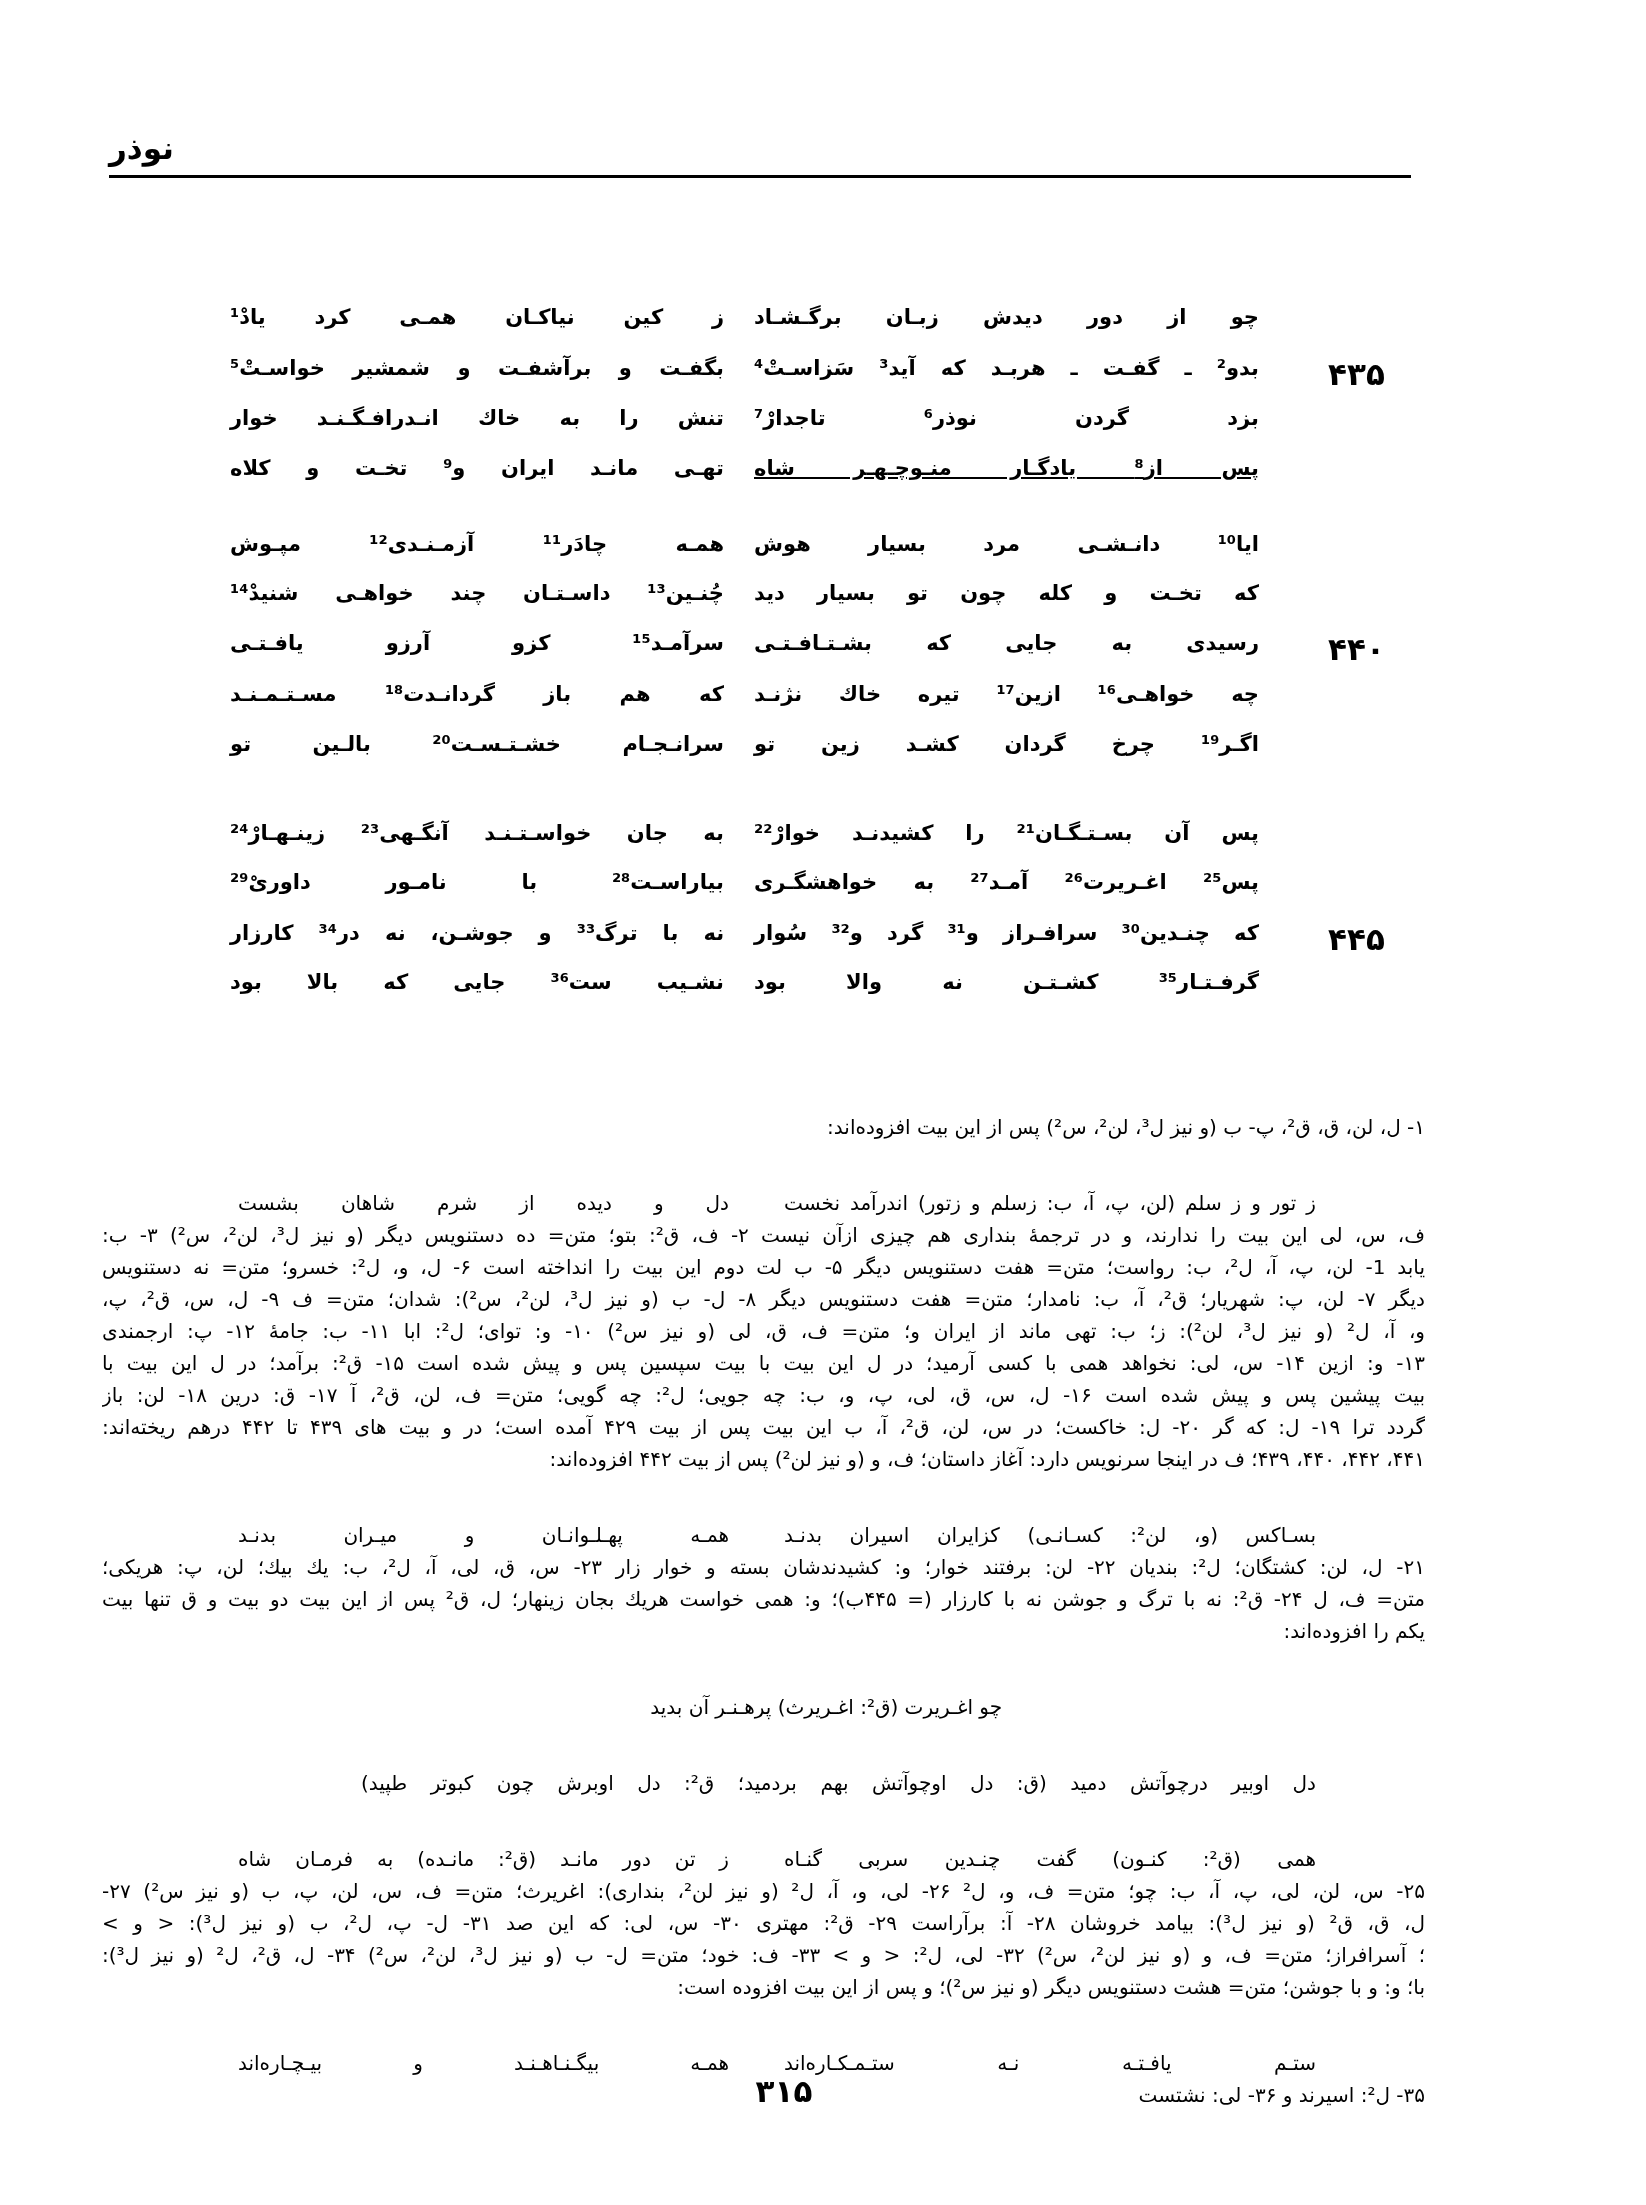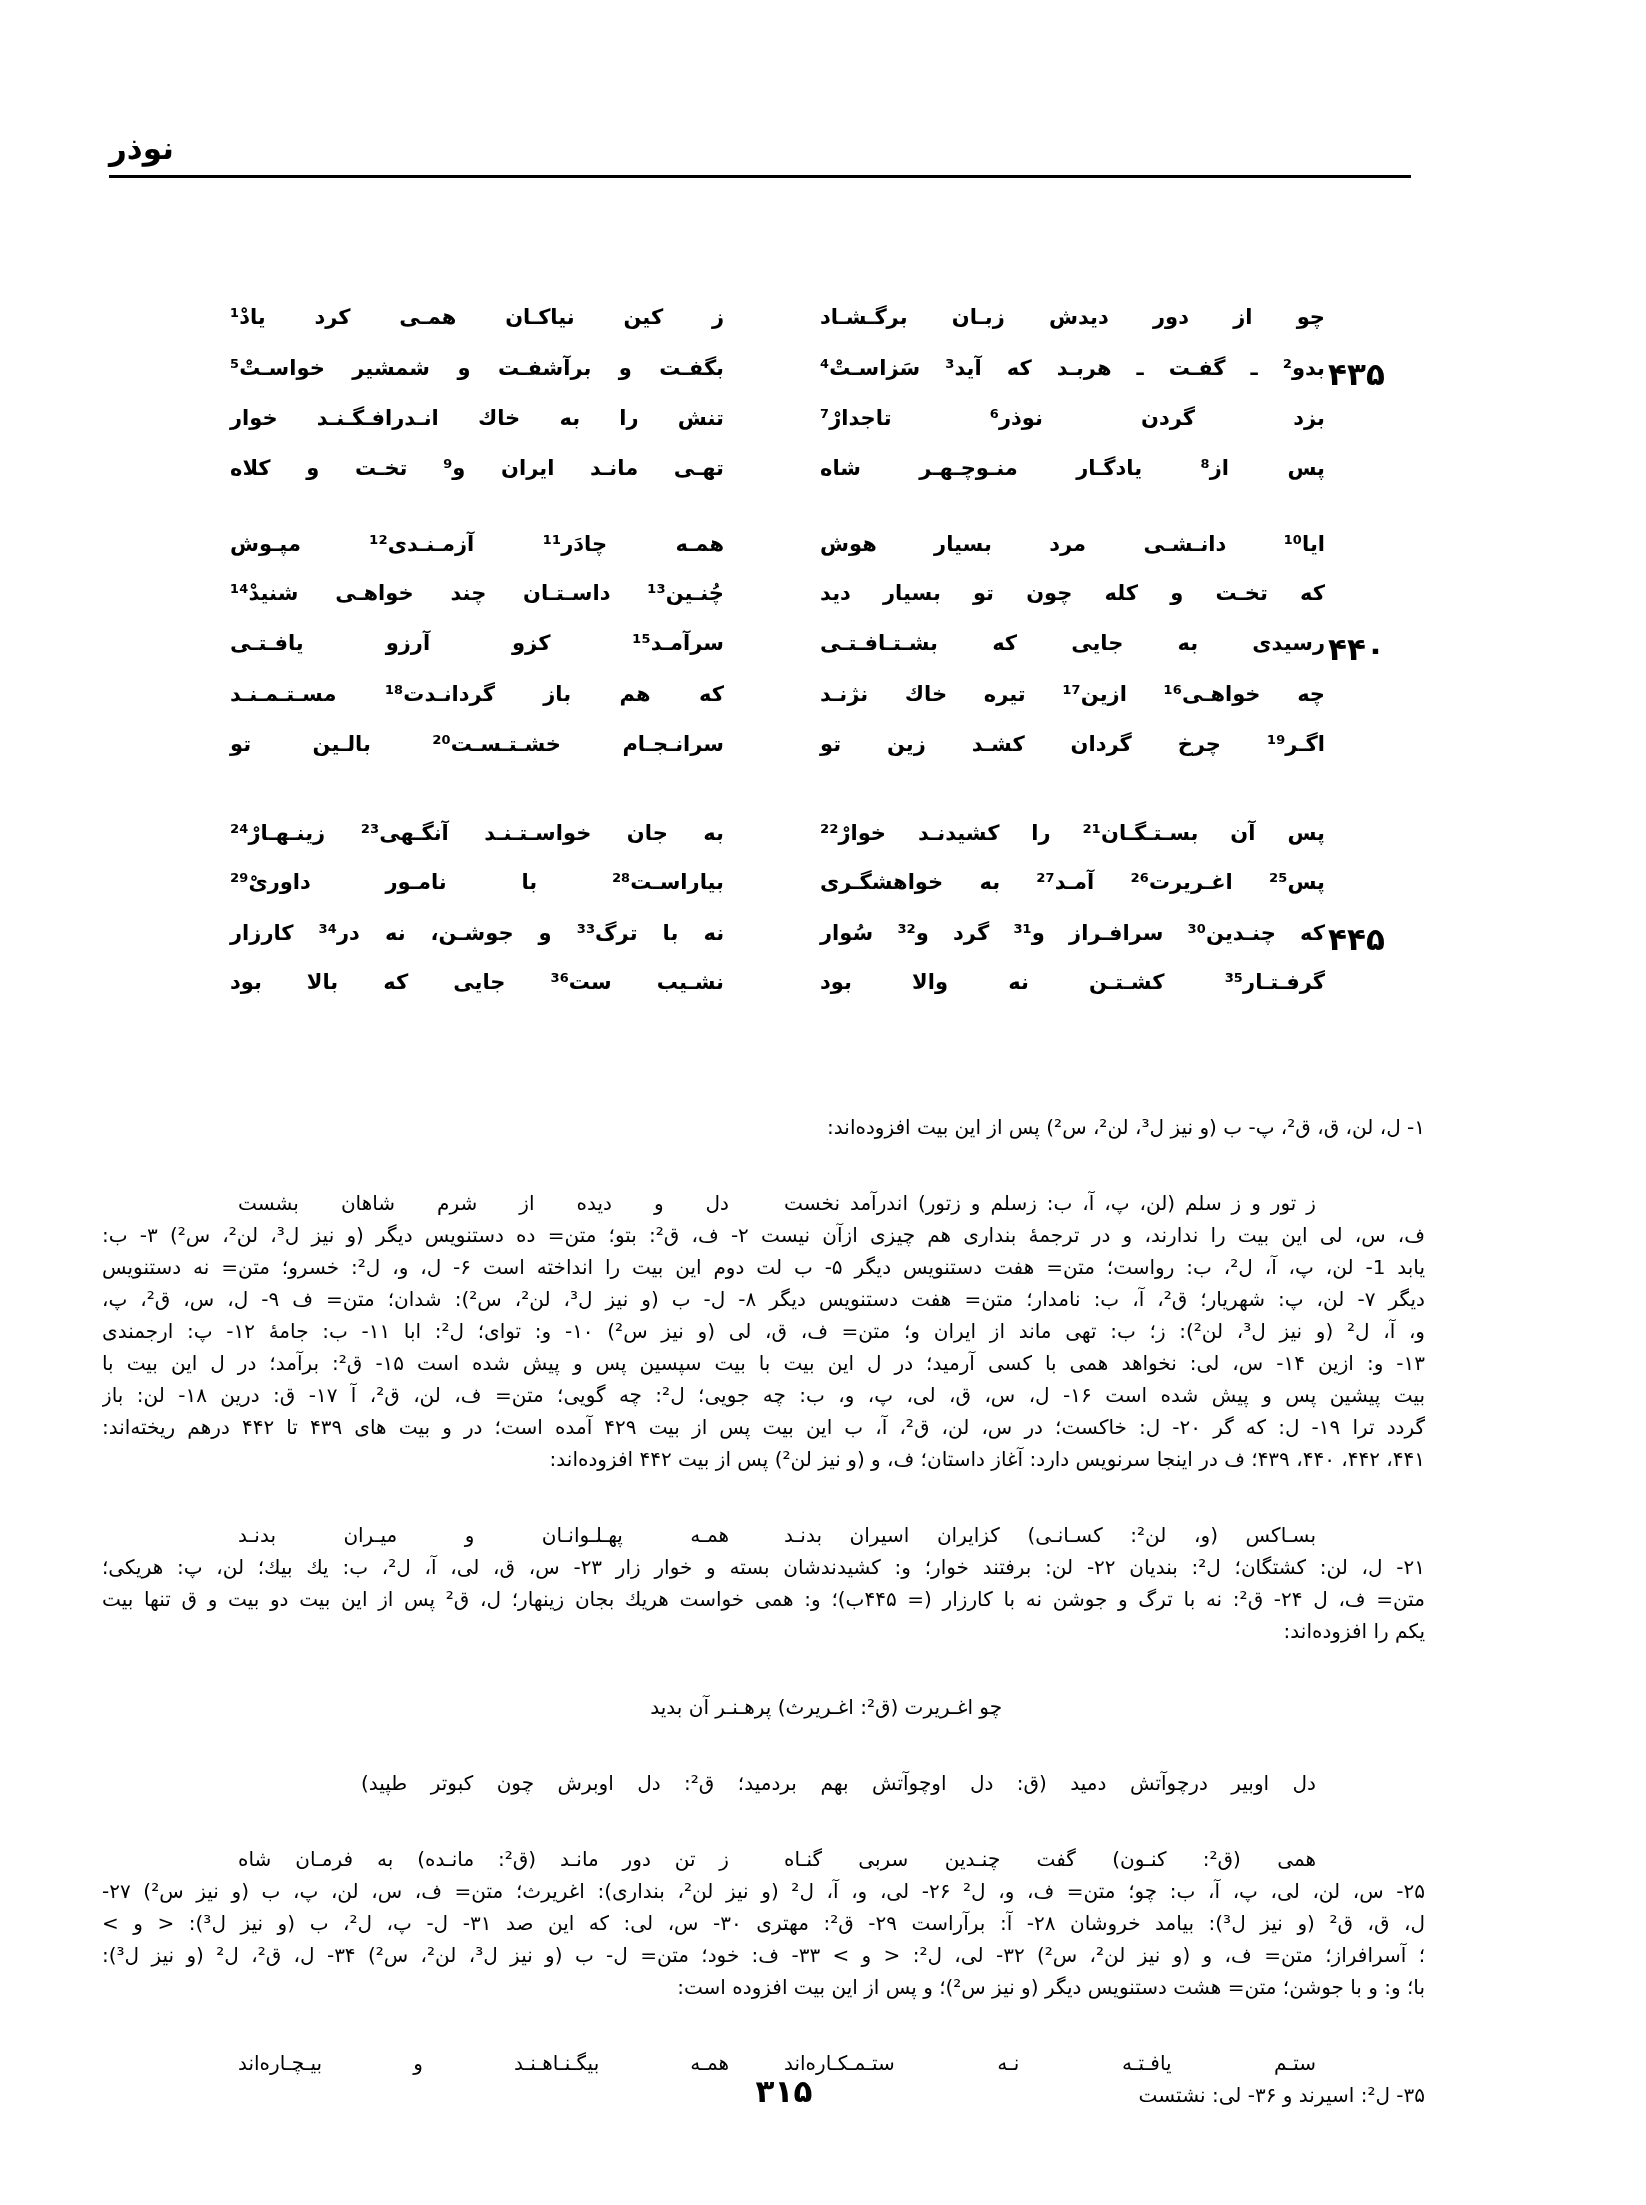--- a/index.html
+++ b/index.html
@@ -3,21 +3,21 @@
 <meta charset="utf-8">
 <style>
   html, body { margin: 0; padding: 0; background: #ffffff; }
   body { width: 1646px; height: 2205px; position: relative; overflow: hidden;
          font-family: "DejaVu Sans", sans-serif; color: #000; }
   .page-title { position: absolute; left: 109px; top: 130px; font-size: 31px; font-weight: bold; direction: rtl; }
   .header-rule { position: absolute; left: 109px; top: 175px; width: 1302px; height: 2.7px; background: #000; }
 
   .verse { position: absolute; direction: rtl; font-size: 21px; font-weight: bold; white-space: nowrap;
            text-align: justify; text-align-last: justify; }
-  .hem-right { left: 820px; width: 505px; }
+  .hem-right { left: 754px; width: 505px; }
   .hem-left  { left: 230px;  width: 494px; }
   .verse-num { position: absolute; left: 1309px; width: 95px; font-size: 31px; font-weight: bold; direction: rtl; text-align: center; }
 
   .footnotes { position: absolute; left: 102px; top: 1111px; width: 1323px; direction: rtl;
                font-size: 20px; line-height: 32px; }
   .fn-line { display: block; white-space: nowrap; text-align: justify; text-align-last: justify; overflow: hidden; height: 32px; }
   .fn-line.short { text-align-last: right; }
   .fn-verse { display: block; white-space: nowrap; height: 32px; padding-right: 109px; text-align-last: auto; margin-top: 44px; }
   .fn-verse .h1 { display: inline-block; width: 532px; text-align: justify; text-align-last: justify; }
   .fn-verse .gap { display: inline-block; width: 55px; }
@@ -37,21 +37,21 @@
 <div class="header-rule"></div>
 
 <div id="verses">
     <div class="verse hem-right" style="top: 305px;">چو از دور دیدش زبـان برگـشـاد</div>
     <div class="verse hem-left" style="top: 305px;">ز کین نیاکـان همـی کرد یادْ¹</div>
     <div class="verse hem-right" style="top: 356px;">بدو² ـ گفـت ـ هربـد که آید³ سَزاسـتْ⁴</div>
     <div class="verse hem-left" style="top: 356px;">بگفـت و برآشفـت و شمشیر خواسـتْ⁵</div>
     <div class="verse-num" style="top: 356px;">۴۳۵</div>
     <div class="verse hem-right" style="top: 406px;">بزد گردن نوذر⁶ تاجدارْ⁷</div>
     <div class="verse hem-left" style="top: 406px;">تنش را به خاك انـدرافـگـنـد خوار</div>
-    <div class="verse hem-right" style="top: 456px;">پس از⁸ یادگـار منـوچـهـر شاه</div>
+    <div class="verse hem-right" style="top: 456px; text-decoration: underline;">پس از⁸ یادگـار منـوچـهـر شاه</div>
     <div class="verse hem-left" style="top: 456px;">تهـی مانـد ایران و⁹ تخـت و کلاه</div>
     <div class="verse hem-right" style="top: 532px;">ایا¹⁰ دانـشـی مرد بسیار هوش</div>
     <div class="verse hem-left" style="top: 532px;">همـه چادَر¹¹ آزمـنـدی¹² مپـوش</div>
     <div class="verse hem-right" style="top: 581px;">که تخـت و کله چون تو بسیار دید</div>
     <div class="verse hem-left" style="top: 581px;">چُنـین¹³ داسـتـان چند خواهـی شنیدْ¹⁴</div>
     <div class="verse hem-right" style="top: 631px;">رسیدی به جایی که بشـتـافـتـی</div>
     <div class="verse hem-left" style="top: 631px;">سرآمـد¹⁵ کزو آرزو یافـتـی</div>
     <div class="verse-num" style="top: 631px;">۴۴۰</div>
     <div class="verse hem-right" style="top: 682px;">چه خواهـی¹⁶ ازین¹⁷ تیره خاك نژنـد</div>
     <div class="verse hem-left" style="top: 682px;">که هم باز گردانـدت¹⁸ مسـتـمـنـد</div>

